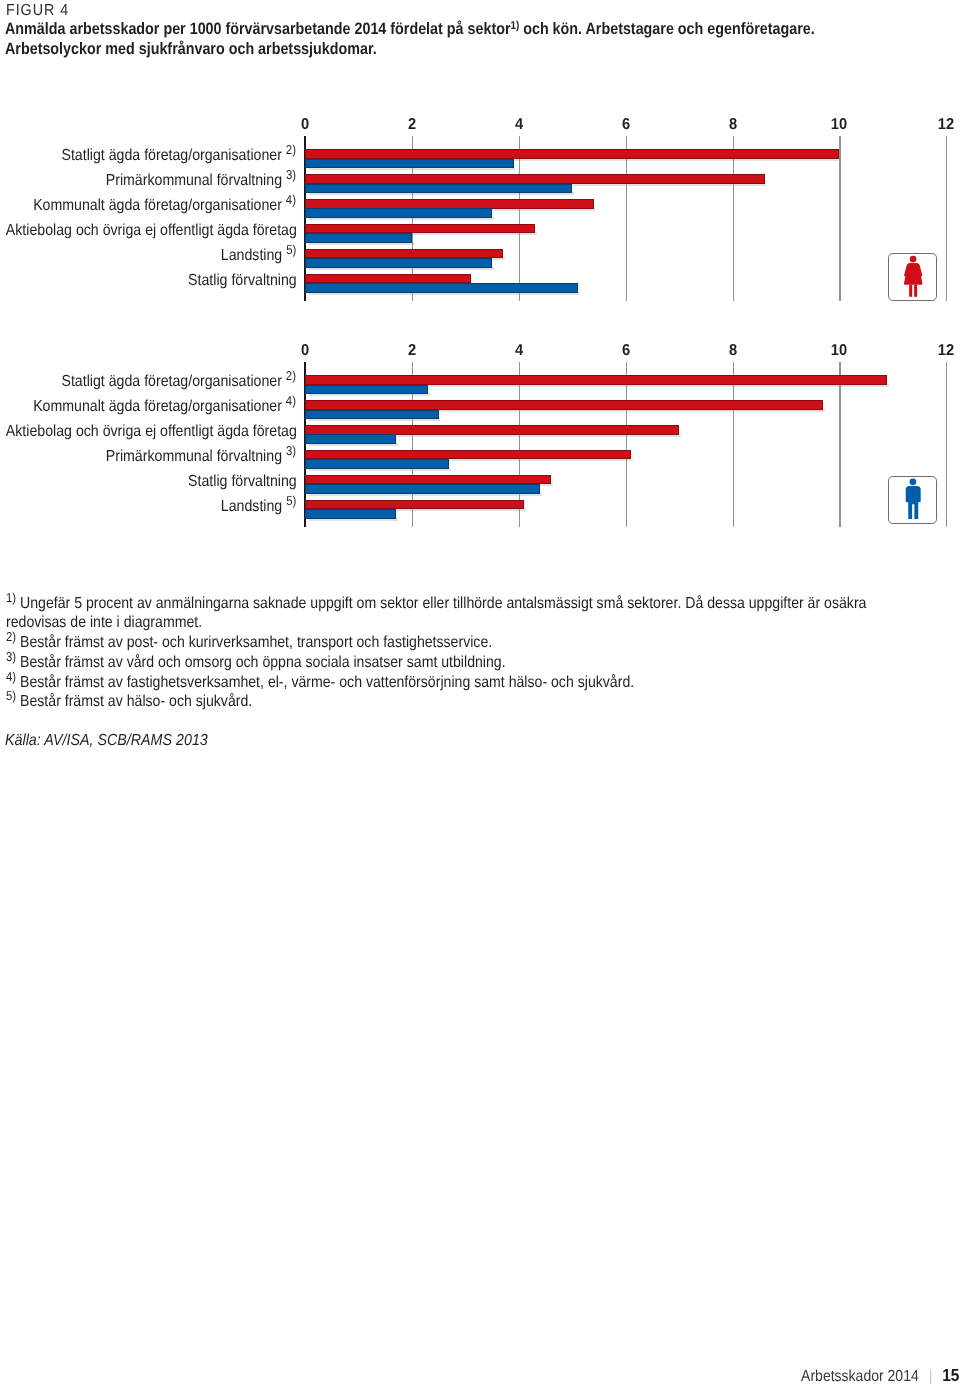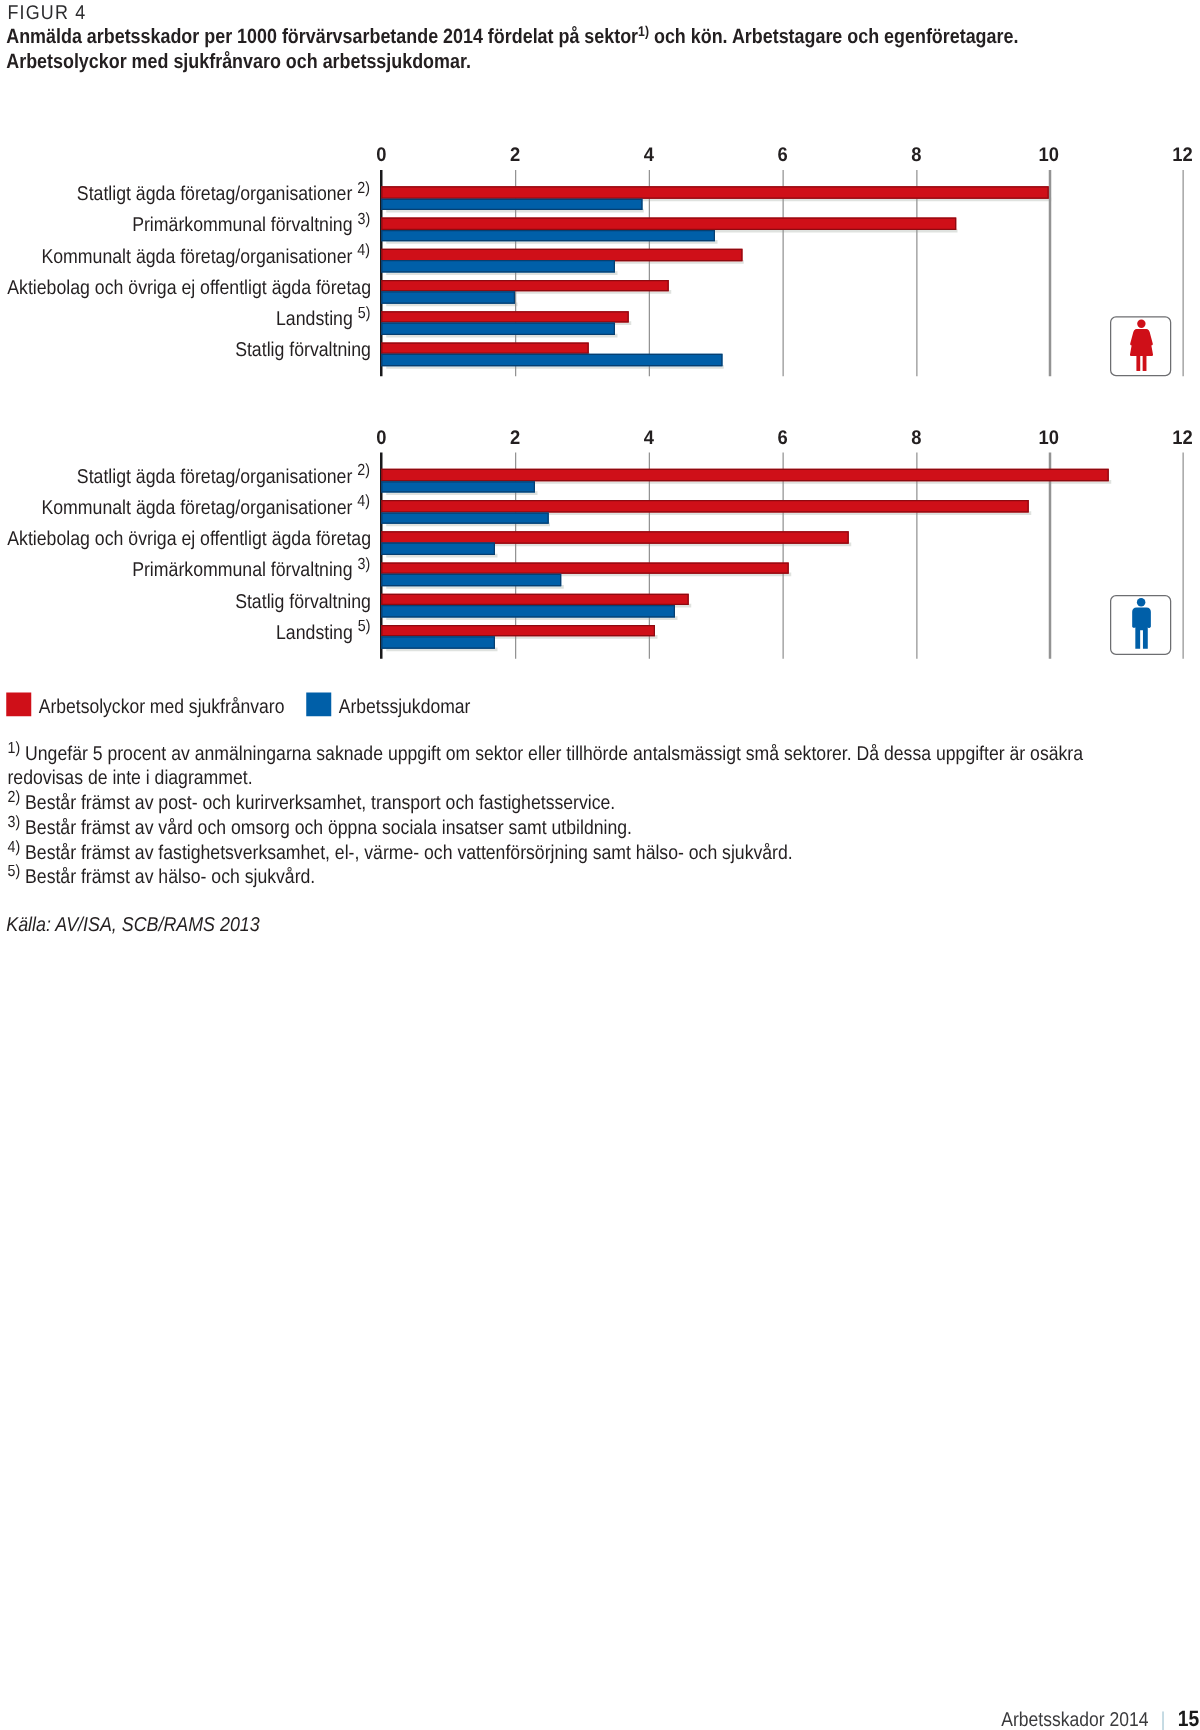--- a/index.html
+++ b/index.html
@@ -166,26 +166,20 @@
       <div class="badge" style="left: 888.2px; top: 475.8px;">
         <svg width="48.4" height="48.4" viewBox="0 4.1 100 100">
           <g fill="#005fa8">
             <circle cx="49.4" cy="14.1" r="7.0"></circle>
             <path d="M41.2 22.6h17.2c4.3 0 7.1 2.8 7.1 7.1v24.2c0 1.6-1.0 2.5-2.6 2.5h-1.0c-1.6 0-2.5-0.9-2.5-2.5V44l1.0 13.8v32.9h-8.0V60.5h-4.6v30.2h-8.0V57.8L40.7 44v9.7c0 1.6-0.9 2.5-2.5 2.5h-1.0c-1.6 0-2.6-0.9-2.6-2.5V29.7c0-4.3 2.8-7.1 7.1-7.1z"></path>
           </g>
         </svg>
       </div>
     </div>
 
-  <div class="legend" id="legend" style="top:553.7px;">
-      <div class="sw" style="left: 5.3px; background: rgb(207, 15, 24);"></div>
-      <div class="lb" style="left: 31.2px;">Arbetsolyckor med sjukfrånvaro</div>
-      <div class="sw" style="left: 245.3px; background: rgb(0, 95, 168);"></div>
-      <div class="lb" style="left: 271.2px;">Arbetssjukdomar</div>
-    </div>
 
   <div class="notes" id="notes" style="top:593.5px;">
       <div class="note"><sup>1)</sup> <span>Ungefär 5 procent av anmälningarna saknade uppgift om sektor eller tillhörde antalsmässigt små sektorer. Då dessa uppgifter är osäkra redovisas de inte i diagrammet.</span></div>
       <div class="note"><sup>2)</sup> <span>Består främst av post- och kurirverksamhet, transport och fastighetsservice.</span></div>
       <div class="note"><sup>3)</sup> <span>Består främst av vård och omsorg och öppna sociala insatser samt utbildning.</span></div>
       <div class="note"><sup>4)</sup> <span>Består främst av fastighetsverksamhet, el-, värme- och vattenförsörjning samt hälso- och sjukvård.</span></div>
       <div class="note"><sup>5)</sup> <span>Består främst av hälso- och sjukvård.</span></div>
     </div>
 
   <div class="source" id="source" style="top:733.4px;">Källa: AV/ISA, SCB/RAMS 2013</div>

